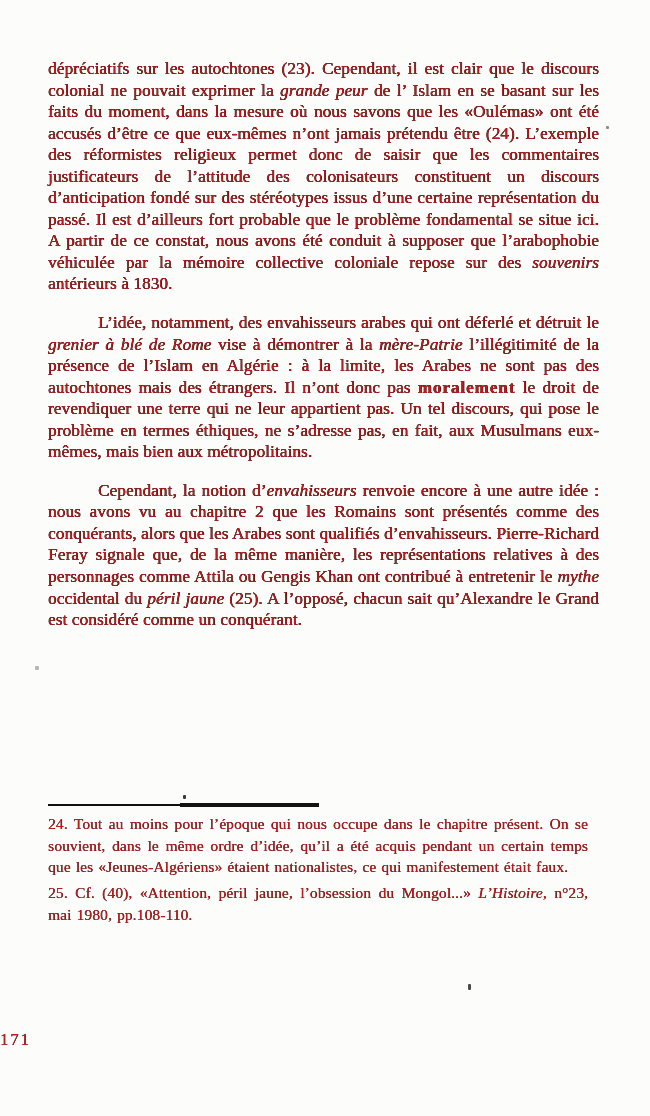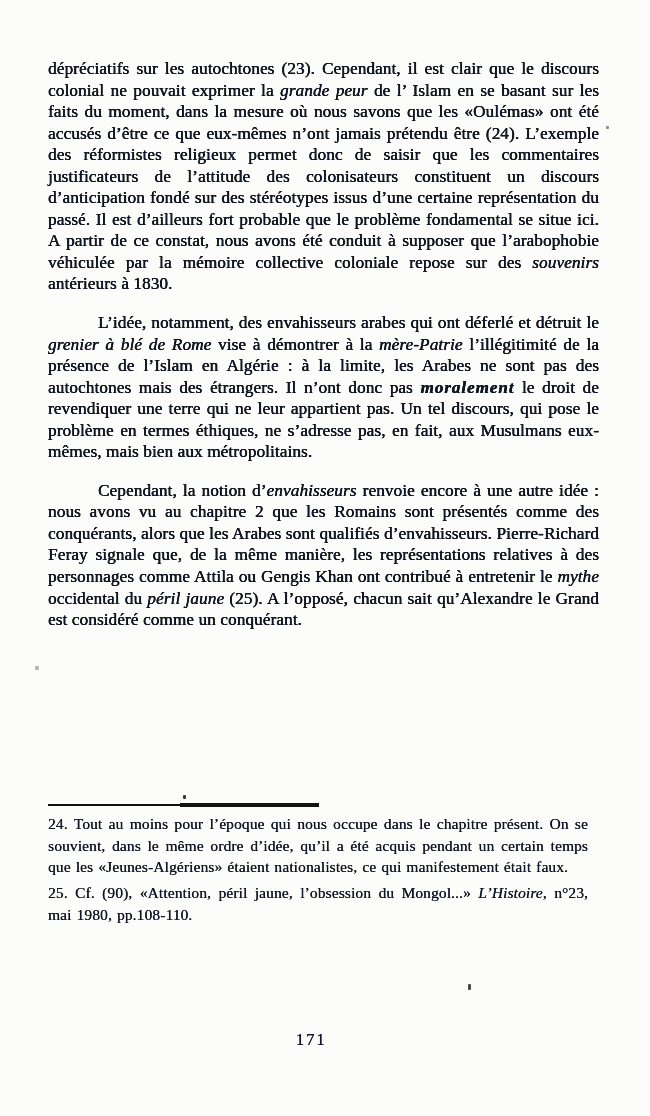--- a/index.html
+++ b/index.html
@@ -8,21 +8,21 @@
     background: #e8e8e8;
   }
   .page {
     position: relative;
     width: 650px;
     height: 1116px;
     margin: 0 auto;
     background: #fcfcfa;
     overflow: hidden;
     font-family: "Liberation Serif", "DejaVu Serif", serif;
-    color: #0f172a;
+    color: #b91c1c;
   }
   
   .body-text {
     position: absolute;
     top: 58px;
     left: 48px;
     width: 551px;
     font-size: 17.2px;
     line-height: 21.55px;
     text-align: justify;
@@ -33,21 +33,21 @@
     margin: 0;
     padding: 0;
   }
   .body-text p.para + p.para {
     margin-top: 17px;
   }
   .body-text p.para.indent {
     text-indent: 50px;
   }
   .i  { font-style: italic; }
-  .bi { font-style: italic; font-weight: bold; letter-spacing: 0.9px; }
+  .bi { font-weight: bold; letter-spacing: 0.9px; }
   
   .rule-wrap {
     position: absolute;
     top: 801px;
     left: 48px;
     width: 271px;
     height: 7px;
   }
   .rule-base {
     position: absolute;
@@ -81,21 +81,21 @@
   .footnotes p.footnote {
     margin: 0 0 4px 0;
     padding: 0;
   }
   
   .page-number {
     position: absolute;
     top: 1030px;
     left: 0;
     width: 622px;
-    text-align: center;
+    text-align: left;
     font-size: 16.5px;
     letter-spacing: 2px;
     text-shadow: 0.25px 0 0 #181512;
   }
   
   .speck {
     position: absolute;
     background: #3a3a3a;
     border-radius: 1px;
   }
@@ -115,21 +115,21 @@
       <p class="para indent"><span>Cependant, la notion d’</span><span class="i">envahisseurs</span><span> renvoie encore à une autre idée : nous avons vu au chapitre 2 que les Romains sont présentés comme des conquérants, alors que les Arabes sont qualifiés d’envahisseurs. Pierre-Richard Feray signale que, de la même manière, les représentations relatives à des personnages comme Attila ou Gengis Khan ont contribué à entretenir le </span><span class="i">mythe</span><span> occidental du </span><span class="i">péril jaune</span><span> (25). A l’opposé, chacun sait qu’Alexandre le Grand est considéré comme un conquérant.</span></p>
     </div>
 
   <div class="rule-wrap">
     <div class="rule-base"></div>
     <div class="rule-heavy"></div>
   </div>
 
   <div class="footnotes">
       <p class="footnote"><span>24. Tout au moins pour l’époque qui nous occupe dans le chapitre présent. On se souvient, dans le même ordre d’idée, qu’il a été acquis pendant un certain temps que les «Jeunes-Algériens» étaient nationalistes, ce qui manifestement était faux.</span></p>
-      <p class="footnote"><span>25. Cf. (90), «Attention, péril jaune, l’obsession du Mongol...» </span><span class="i">L’Histoire</span><span>, n°23, mai 1980, pp.108-110.</span></p>
+      <p class="footnote"><span>25. Cf. (40), «Attention, péril jaune, l’obsession du Mongol...» </span><span class="i">L’Histoire</span><span>, n°23, mai 1980, pp.108-110.</span></p>
     </div>
 
   <div class="page-number">171</div>
 
   <div class="speck s1"></div>
   <div class="speck s2"></div>
   <div class="speck s3"></div>
   <div class="speck s4"></div>
 
 </div>

